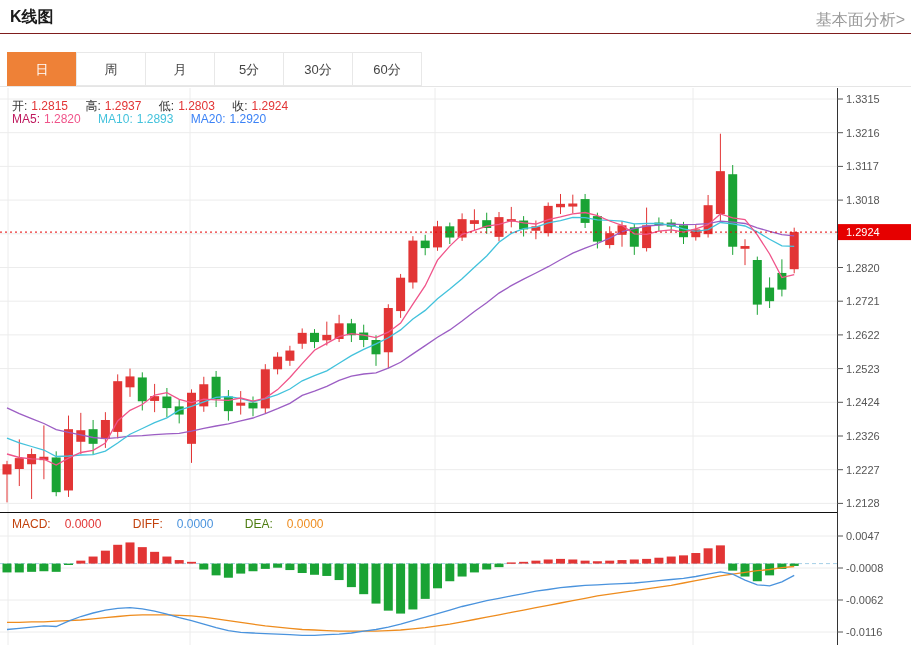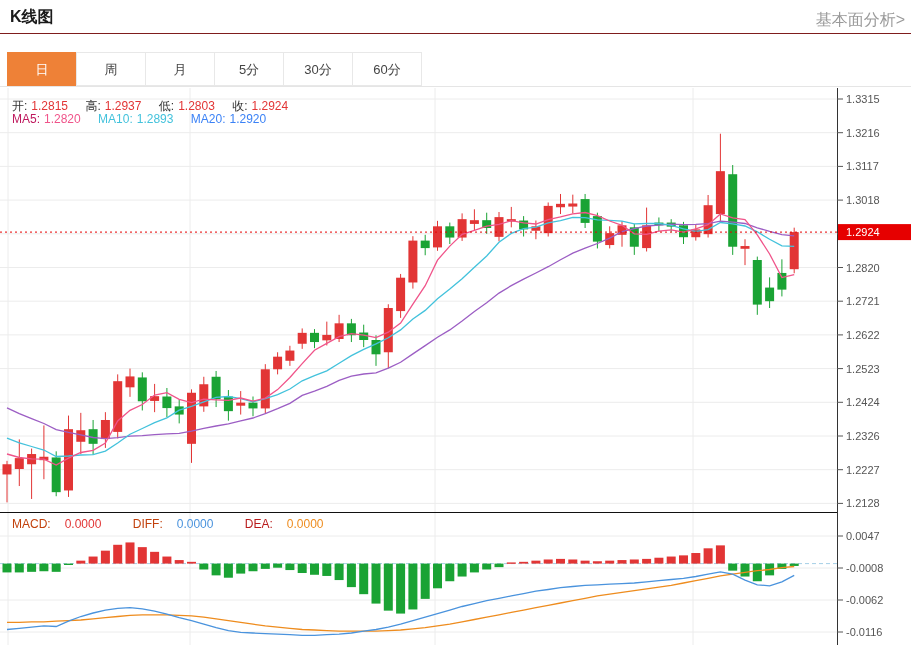--- a/index.html
+++ b/index.html
@@ -242,21 +242,21 @@
       </g>
       <g>
         <rect x="838" y="136.0963999999997" width="73" height="16" fill="#e60000"></rect>
         <text x="846" y="148.0963999999997" fill="#fff" font-size="11">1.2924</text>
       </g>
     </svg>
 
   <div class="macd-info">
     <span><span style="color: #c2410c;">MACD:</span><span style="color: rgb(226, 53, 53);">0.0000</span></span>
     <span><span style="color: #c2410c; margin-top: 22px;">DIFF:</span><span style="color: rgb(74, 147, 221);">0.0000</span></span>
-    <span><span style="color: #b91c1c;">DEA:</span><span style="color: rgb(238, 140, 30);">0.0000</span></span>
+    <span><span style="color: #4d7c0f;">DEA:</span><span style="color: rgb(238, 140, 30);">0.0000</span></span>
   </div>
 
   <svg id="macd-chart" width="911" height="133">
       <g>
         <line x1="0" y1="24" x2="837" y2="24" stroke="#ececec" stroke-width="1"></line>
         <line x1="0" y1="56" x2="837" y2="56" stroke="#ececec" stroke-width="1"></line>
         <line x1="0" y1="88" x2="837" y2="88" stroke="#ececec" stroke-width="1"></line>
         <line x1="0" y1="120" x2="837" y2="120" stroke="#ececec" stroke-width="1"></line>
         <line x1="8" y1="1" x2="8" y2="133" stroke="#ececec" stroke-width="1"></line>
         <line x1="190" y1="1" x2="190" y2="133" stroke="#ececec" stroke-width="1"></line>

